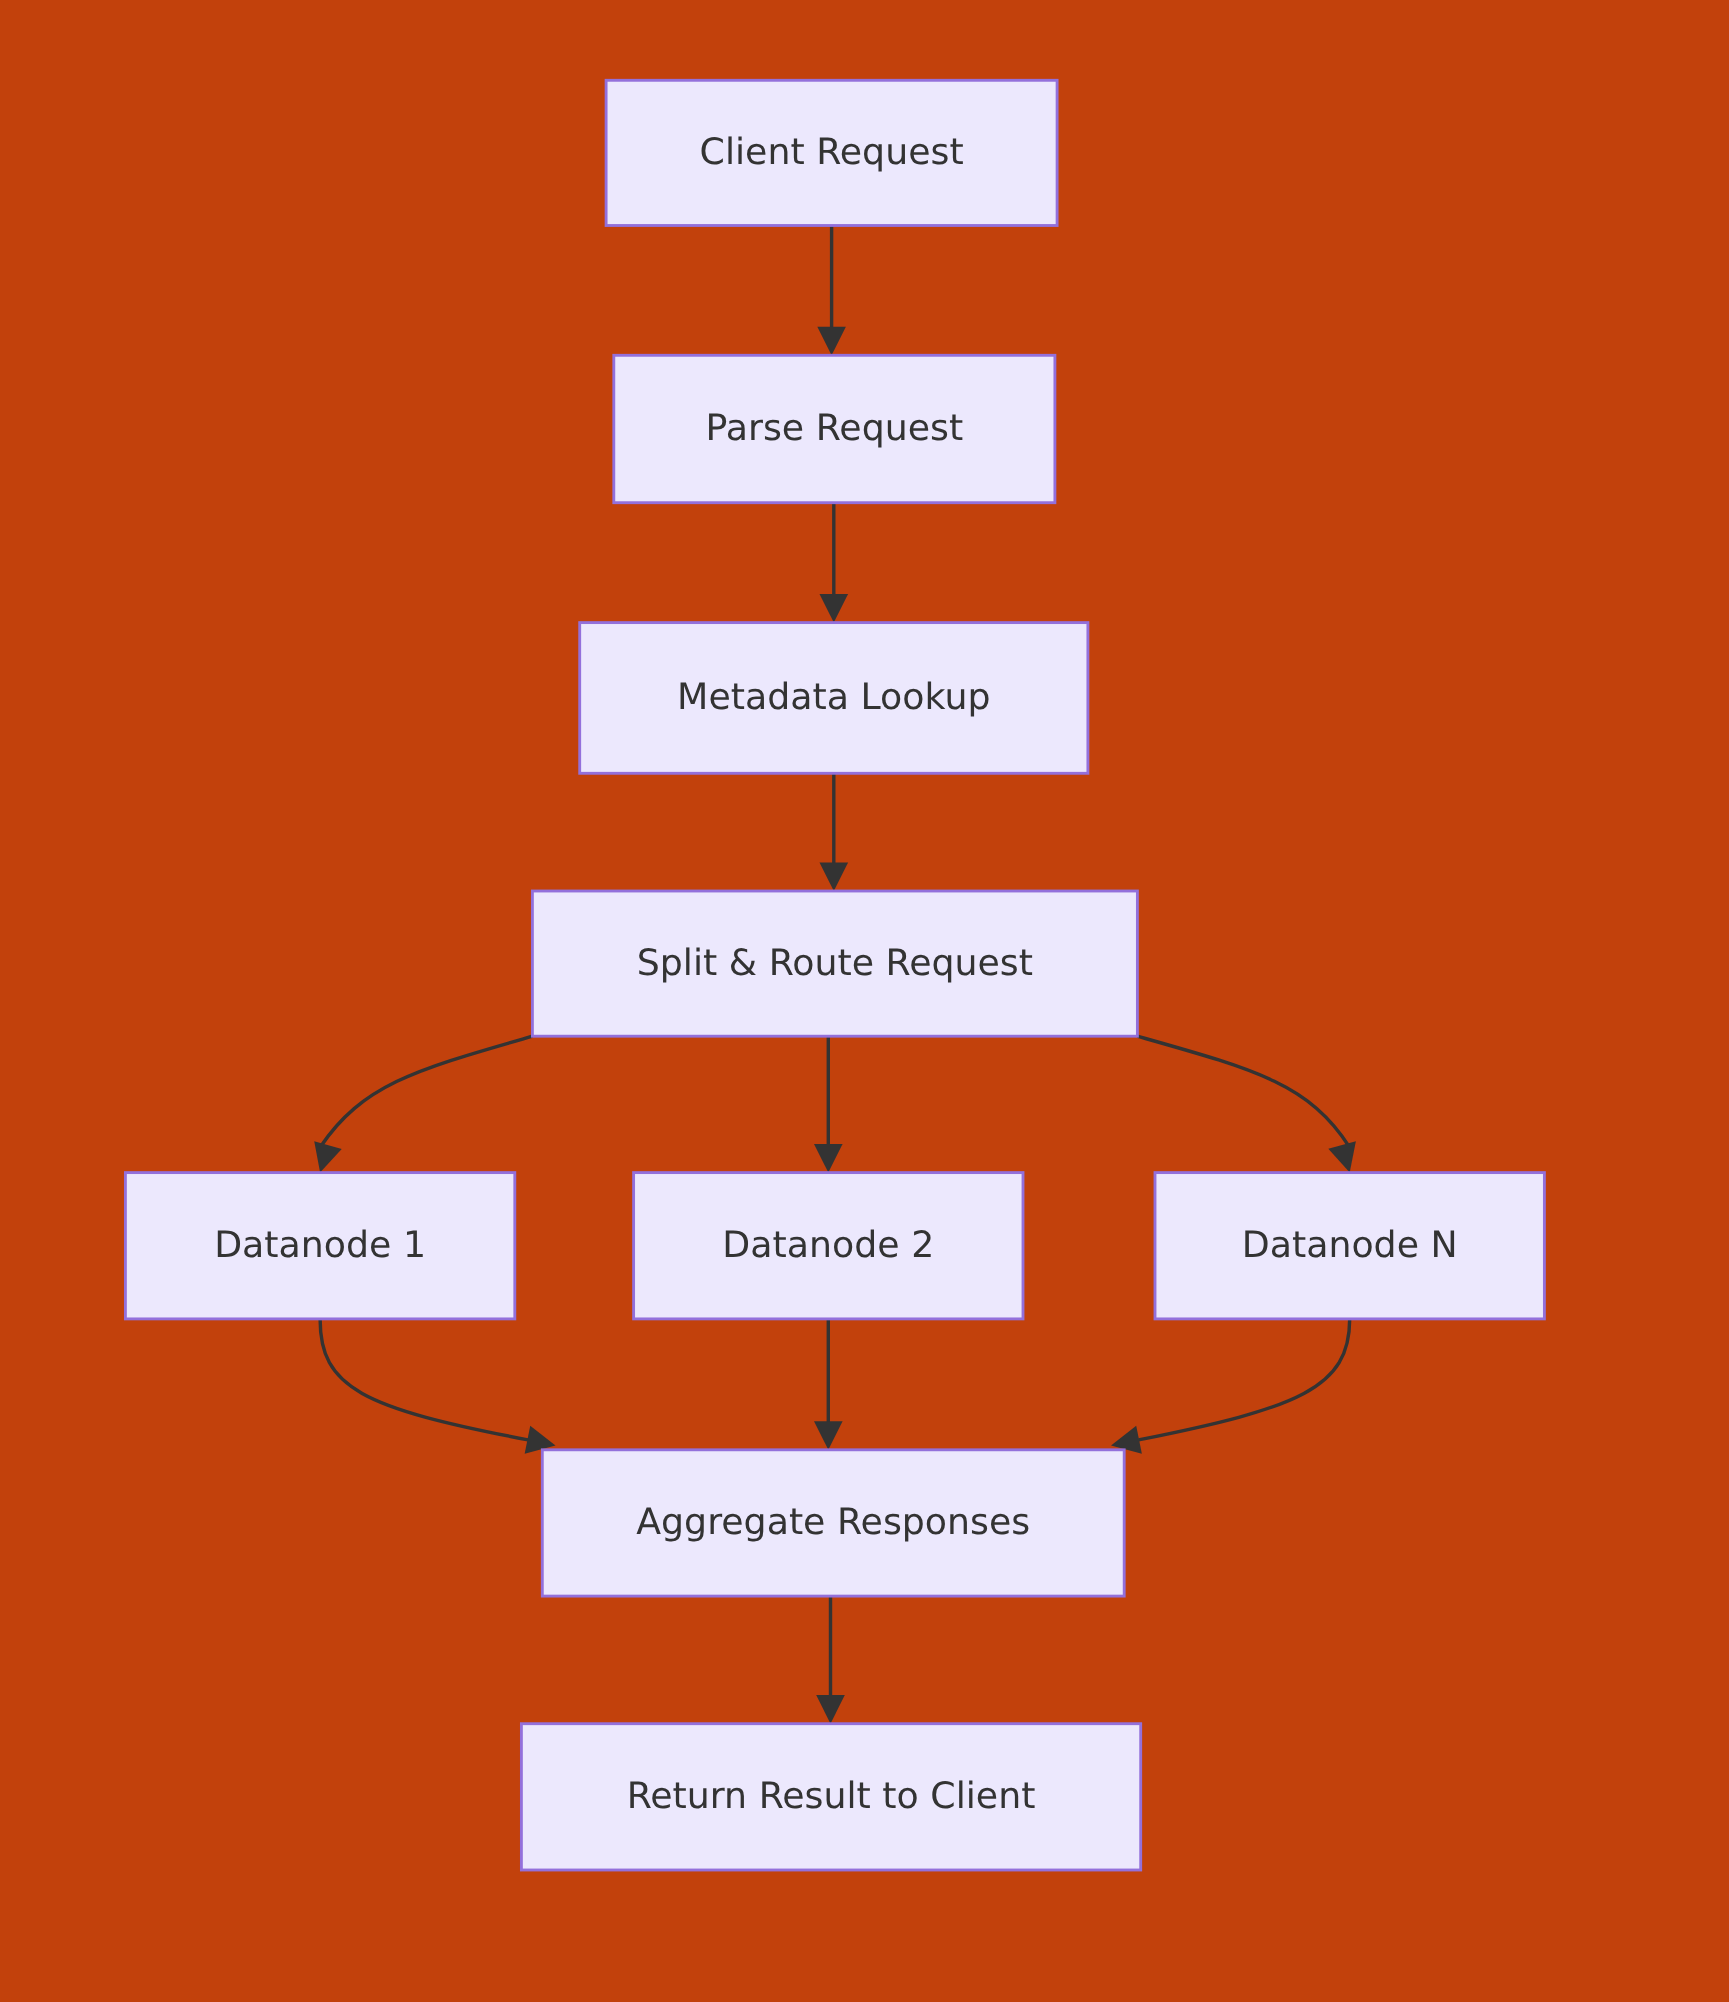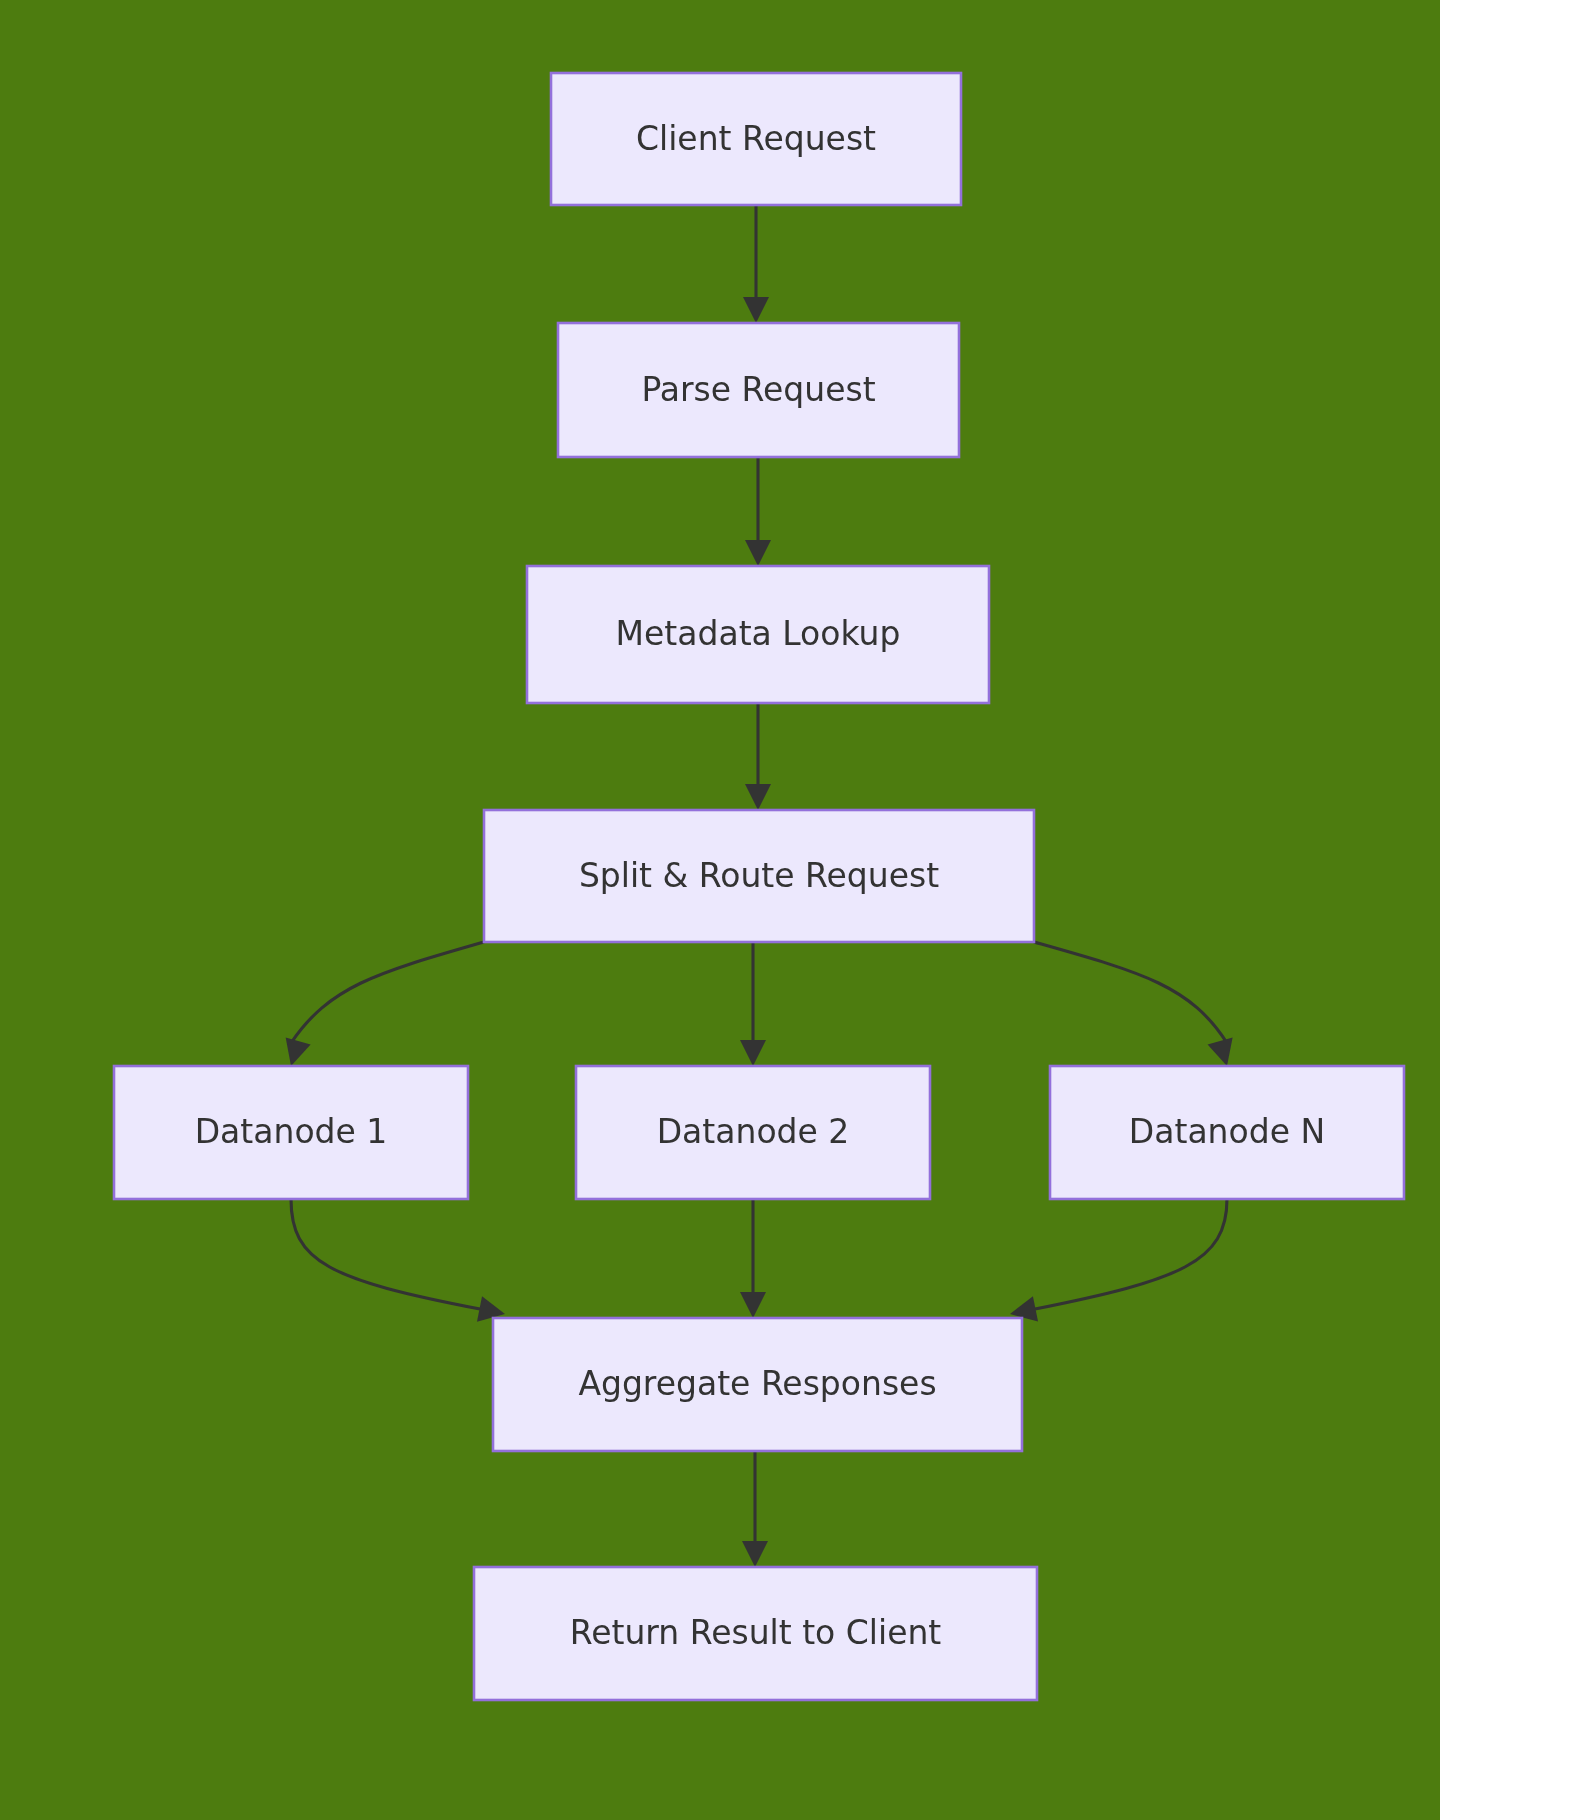--- a/index.html
+++ b/index.html
@@ -8,23 +8,23 @@
     background: #ffffff;
   }
   body {
     width: 1572px;
     height: 1820px;
     font-family: "DejaVu Sans", sans-serif;
     overflow: hidden;
   }
   #diagram-root {
     position: relative;
-    width: 1440px;
+    width: 1572px;
     height: 1820px;
-    background: #4d7c0f;
+    background: #c2410c;
   }
   svg#flowchart {
     position: absolute;
     top: 0;
     left: 0;
     width: 1572px;
     height: 1820px;
     display: block;
   }
   .node-rect {

